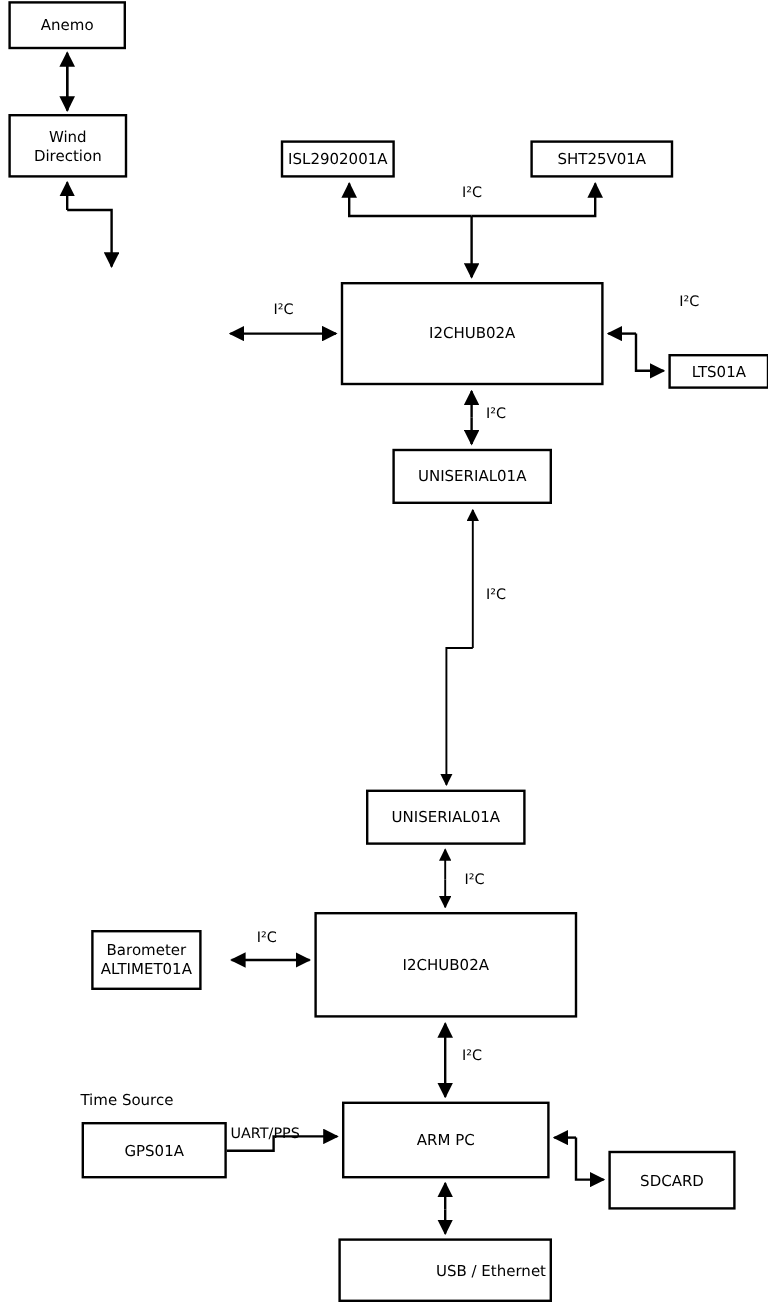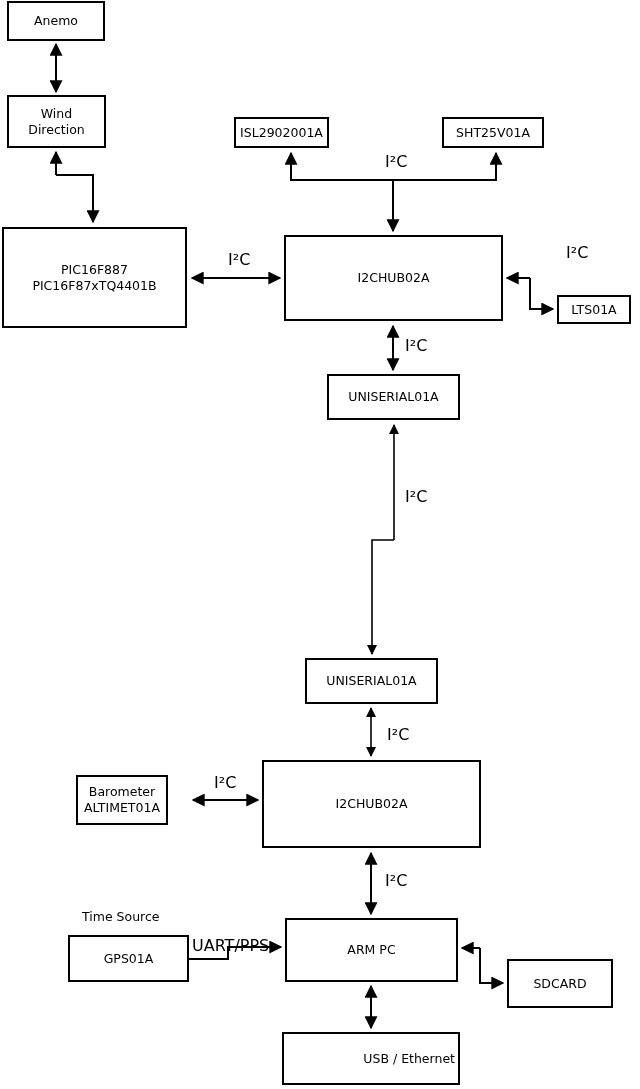--- a/index.html
+++ b/index.html
@@ -37,21 +37,21 @@
     z-index: 3;
   }
   .node .label {
     display: block;
     white-space: pre-line;
     padding: 0 3px;
   }
   .edge-label {
     position: absolute;
     color: #000000;
-    font-size: 16px;
+    font-size: 12px;
     line-height: 1;
     white-space: nowrap;
     z-index: 4;
     background: transparent;
   }
   .free-label {
     position: absolute;
     color: #000000;
     font-size: 12.5px;
     line-height: 1;
@@ -139,38 +139,34 @@
 
   <div class="node" style="left:7px; top:1px; width:98px; height:40px;">
     <span class="label">Anemo</span>
   </div>
 
   <div class="node" style="left:7px; top:95px; width:99px; height:53px;">
     <span class="label">Wind
 Direction</span>
   </div>
 
-  <div class="node" style="left:2px; top:227px; width:185px; height:101px;">
-    <span class="label">PIC16F887
-PIC16F87xTQ4401B</span>
-  </div>
 
   <div class="node" style="left:234px; top:117px; width:95px; height:31px;">
     <span class="label">ISL2902001A</span>
   </div>
 
-  <div class="node" style="left:442px; top:117px; width:102px; height:31px;">
+  <div class="node" style="left:442px; top:117px; width:119px; height:31px;">
     <span class="label">SHT25V01A</span>
   </div>
 
   <div class="node" style="left:284px; top:235px; width:219px; height:86px;">
     <span class="label">I2CHUB02A</span>
   </div>
 
-  <div class="node" style="left:557px; top:295px; width:74px; height:29px;">
+  <div class="node" style="left:557px; top:295px; width:84px; height:29px;">
     <span class="label">LTS01A</span>
   </div>
 
   <div class="node" style="left:327px; top:374px; width:133px; height:46px;">
     <span class="label">UNISERIAL01A</span>
   </div>
 
   <div class="node" style="left:305px; top:658px; width:133px; height:46px;">
     <span class="label">UNISERIAL01A</span>
   </div>
@@ -211,15 +207,15 @@
   <div class="edge-label" style="left:405px; top:489px;">I²C</div>
 
   <div class="edge-label" style="left:387px; top:727px;">I²C</div>
 
   <div class="edge-label" style="left:214px; top:775px;">I²C</div>
 
   <div class="edge-label" style="left:385px; top:873px;">I²C</div>
 
   <div class="edge-label" style="left:192px; top:938px;">UART/PPS</div>
 
-  <div class="free-label" style="left:82px; top:911px;">Time Source</div>
+  <div class="free-label" style="left:67px; top:911px;">Time Source</div>
 
 </div>
 
 </body></html>

